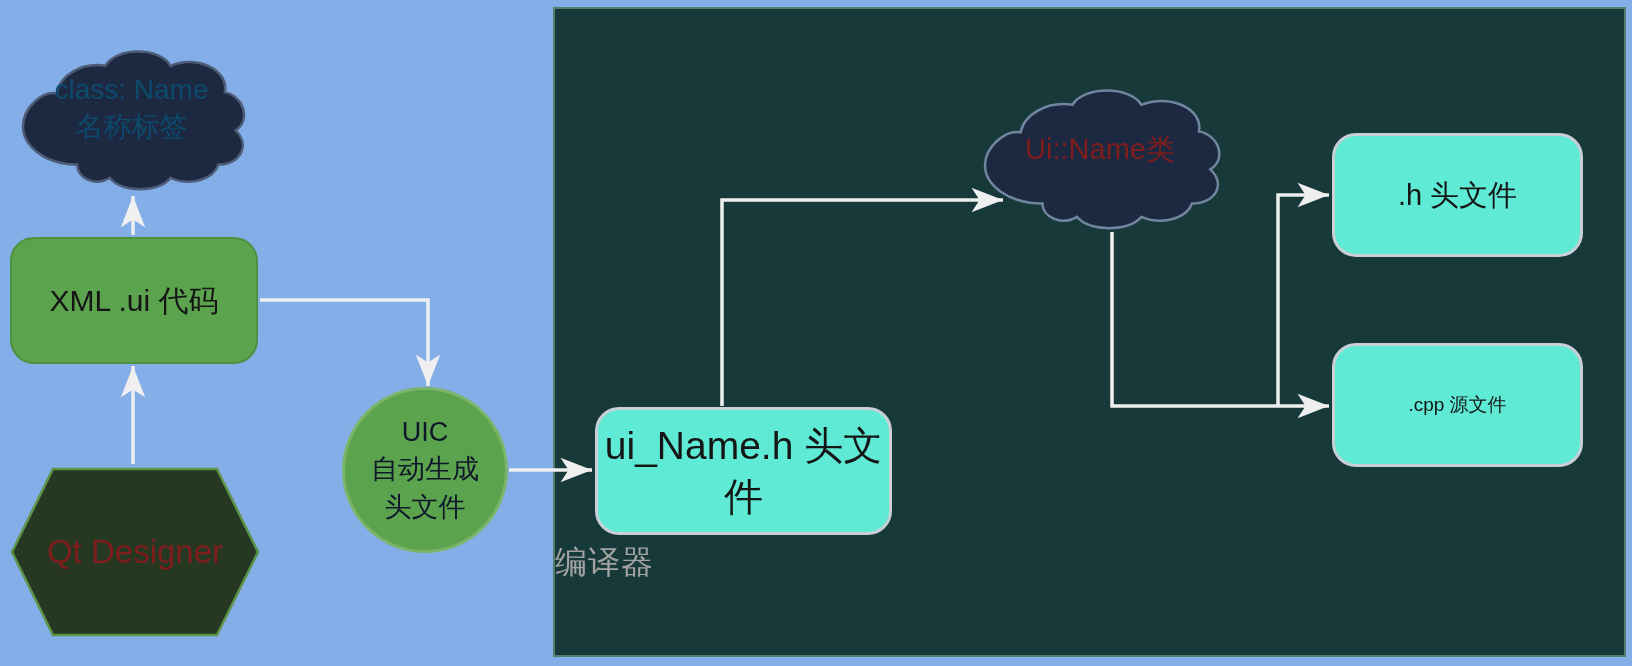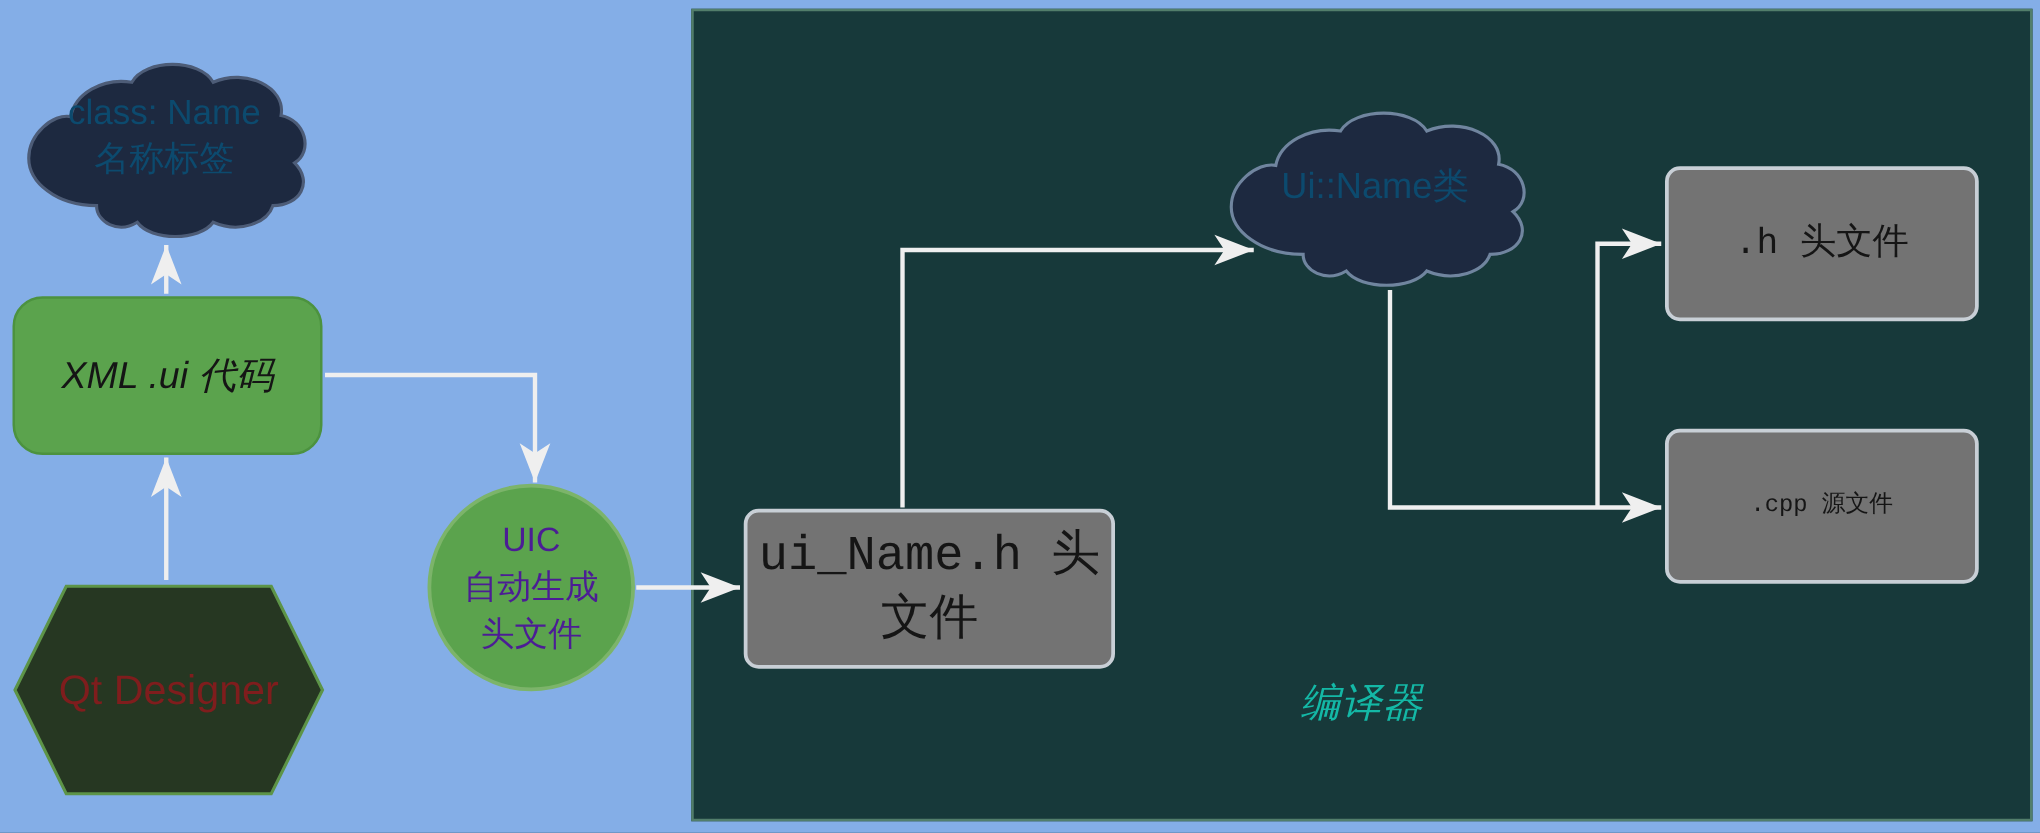--- a/index.html
+++ b/index.html
@@ -7,52 +7,52 @@
     position:relative;width:1632px;height:666px;overflow:hidden;
     background:#84aee7;
     font-family:"Liberation Sans","DejaVu Sans",sans-serif;
   }
   
   .panel{
     position:absolute;left:553px;top:7px;width:1069px;height:646px;
     background:#17393a;border:2px solid #527e6b;box-sizing:content-box;
   }
   .panel-label{
-    position:absolute;left:0;right:0;top:532px;text-align:center;
-    color:#14b8a6;font-size:32px;letter-spacing:1px;font-style:italic;
+    position:absolute;left:0;right:0;top:532px;
+    color:#a3a3a3;font-size:32px;letter-spacing:1px;
   }
   
   svg.connectors{position:absolute;left:0;top:0;width:1632px;height:666px;pointer-events:none;}
   
   .node{position:absolute;display:flex;align-items:center;justify-content:center;}
   .label{white-space:pre-line;text-align:center;line-height:1.32;z-index:2;}
   .shape-svg{position:absolute;inset:0;width:100%;height:100%;overflow:visible;z-index:1;}
   
   .cloud1{left:23px;top:43px;width:217px;height:150px;}
   .cloud1 .label{color:#0c4a6e;font-size:28px;padding-bottom:18px;}
   .xmlbox{
     left:10px;top:237px;width:248px;height:127px;border-radius:24px;
-    background:#5ba34d;border:2px solid #4c923f;box-sizing:border-box;font-style:italic;
+    background:#5ba34d;border:2px solid #4c923f;box-sizing:border-box;
   }
   .xmlbox .label{color:#151515;font-size:30px;}
   .hexagon{left:12px;top:467px;width:246px;height:170px;}
   .hexagon .label{color:#7f1d1d;font-size:33px;}
   .uiccircle{
     left:342px;top:387px;width:166px;height:166px;border-radius:50%;
     background:#5ba34d;border:3px solid #7cb46a;box-sizing:border-box;
   }
-  .uiccircle .label{color:#4c1d95;font-size:27px;line-height:1.38;}
+  .uiccircle .label{color:#0f172a;font-size:27px;line-height:1.38;}
   .graybox{
-    background:#737373;border:3px solid #c8cfd6;box-sizing:border-box;border-radius:12px;font-family:Liberation Mono, monospace;
+    background:#5eead4;border:3px solid #c8cfd6;box-sizing:border-box;border-radius:24px;
   }
   .graybox .label{color:#151515;}
   .uinamebox{left:595px;top:407px;width:297px;height:128px;}
   .uinamebox .label{font-size:39px;}
   .cloud2{left:985px;top:82px;width:230px;height:150px;}
-  .cloud2 .label{color:#0c4a6e;font-size:29px;padding-bottom:16px;}
+  .cloud2 .label{color:#7f1d1d;font-size:29px;padding-bottom:16px;}
   .hbox{left:1332px;top:133px;width:251px;height:124px;}
   .hbox .label{font-size:29px;}
   .cppbox{left:1332px;top:343px;width:251px;height:124px;}
   .cppbox .label{font-size:19px;}
 </style>
 </head>
 <body>
 
 <div class="canvas">
 

